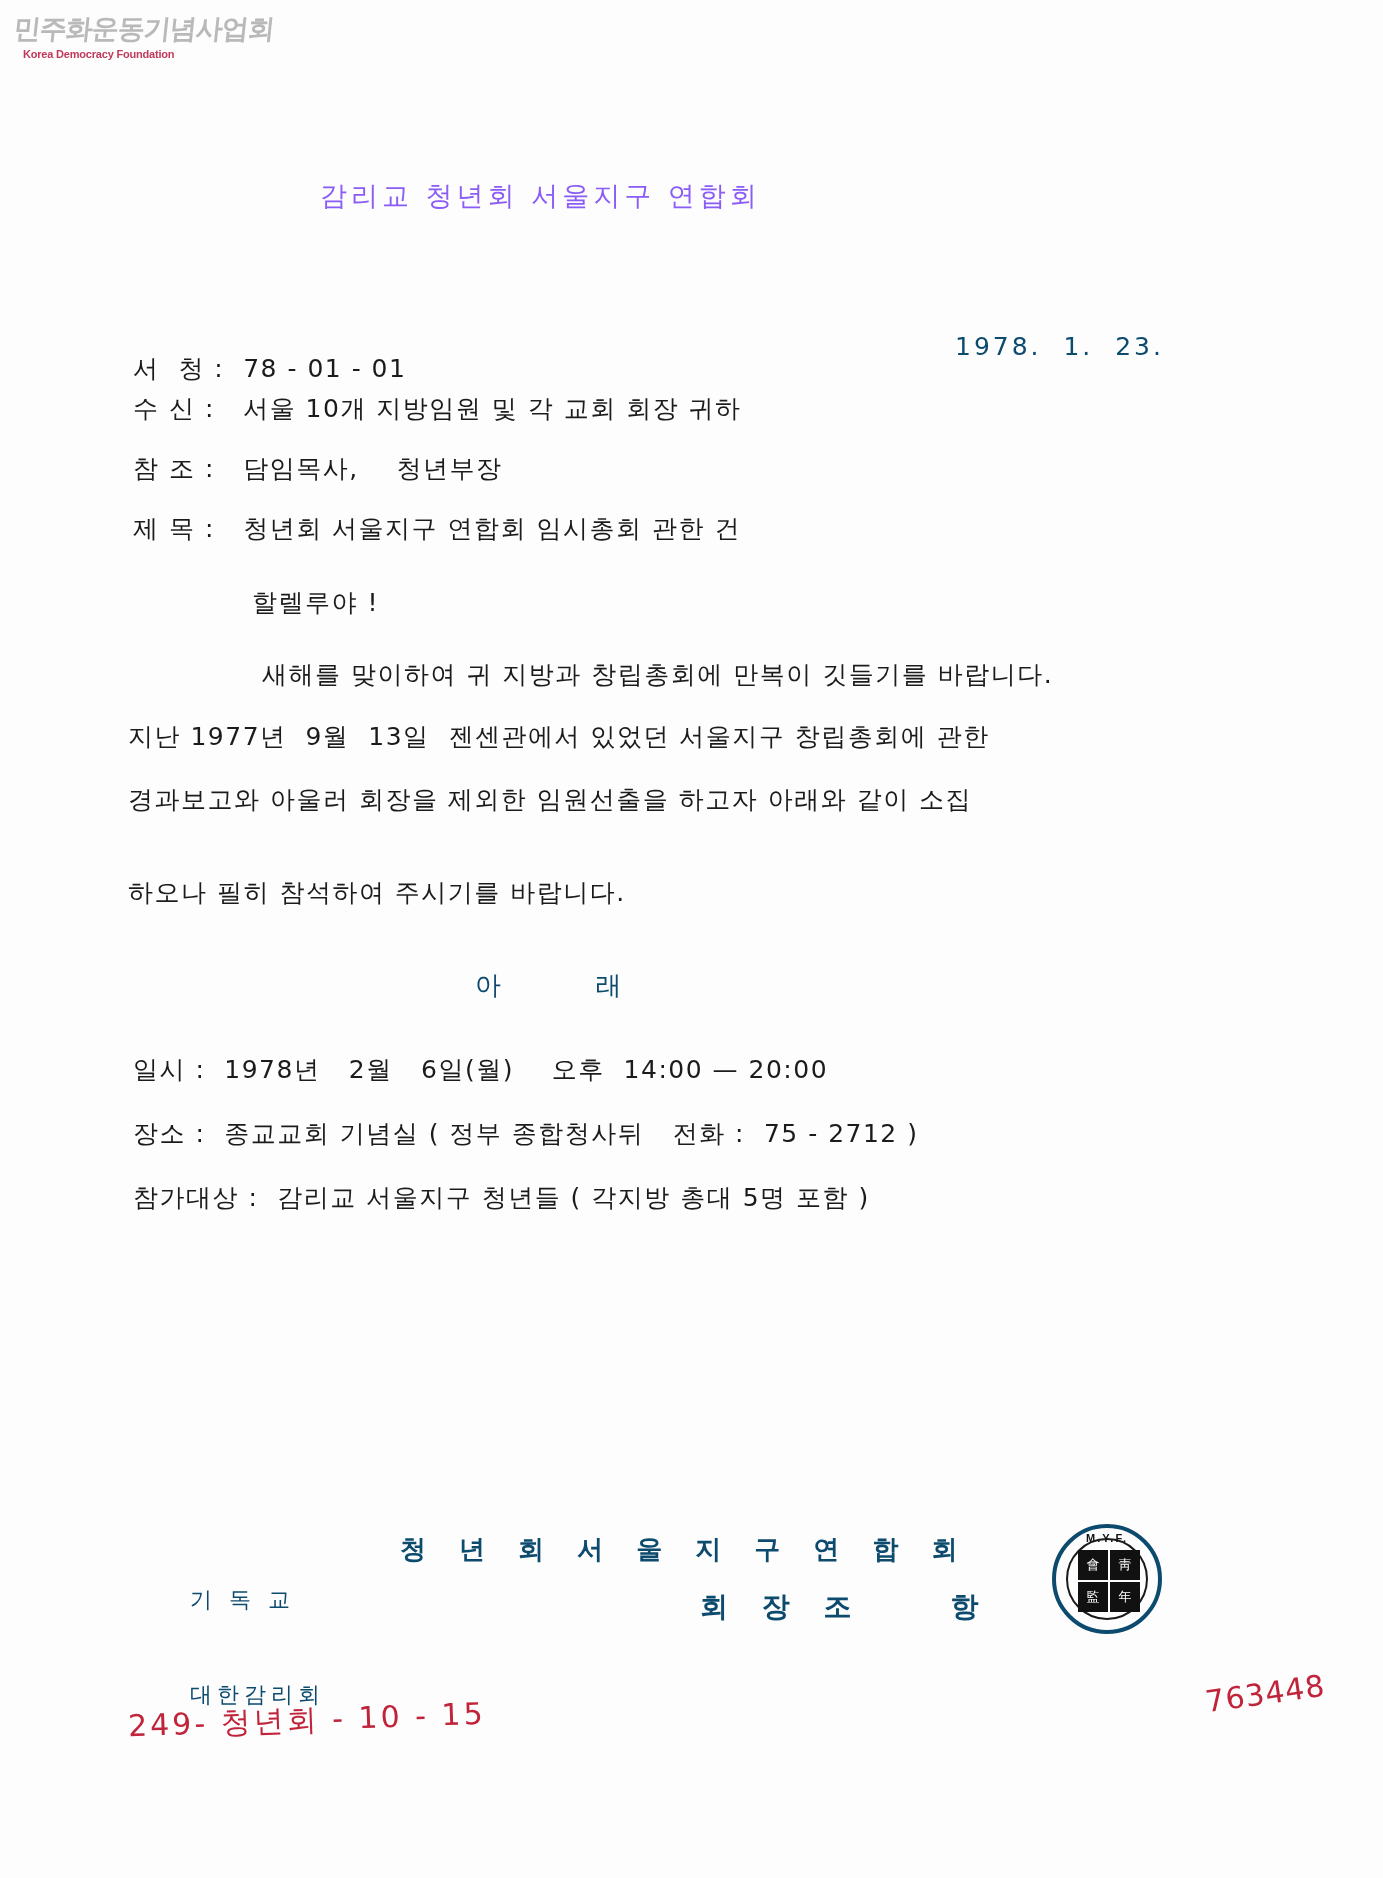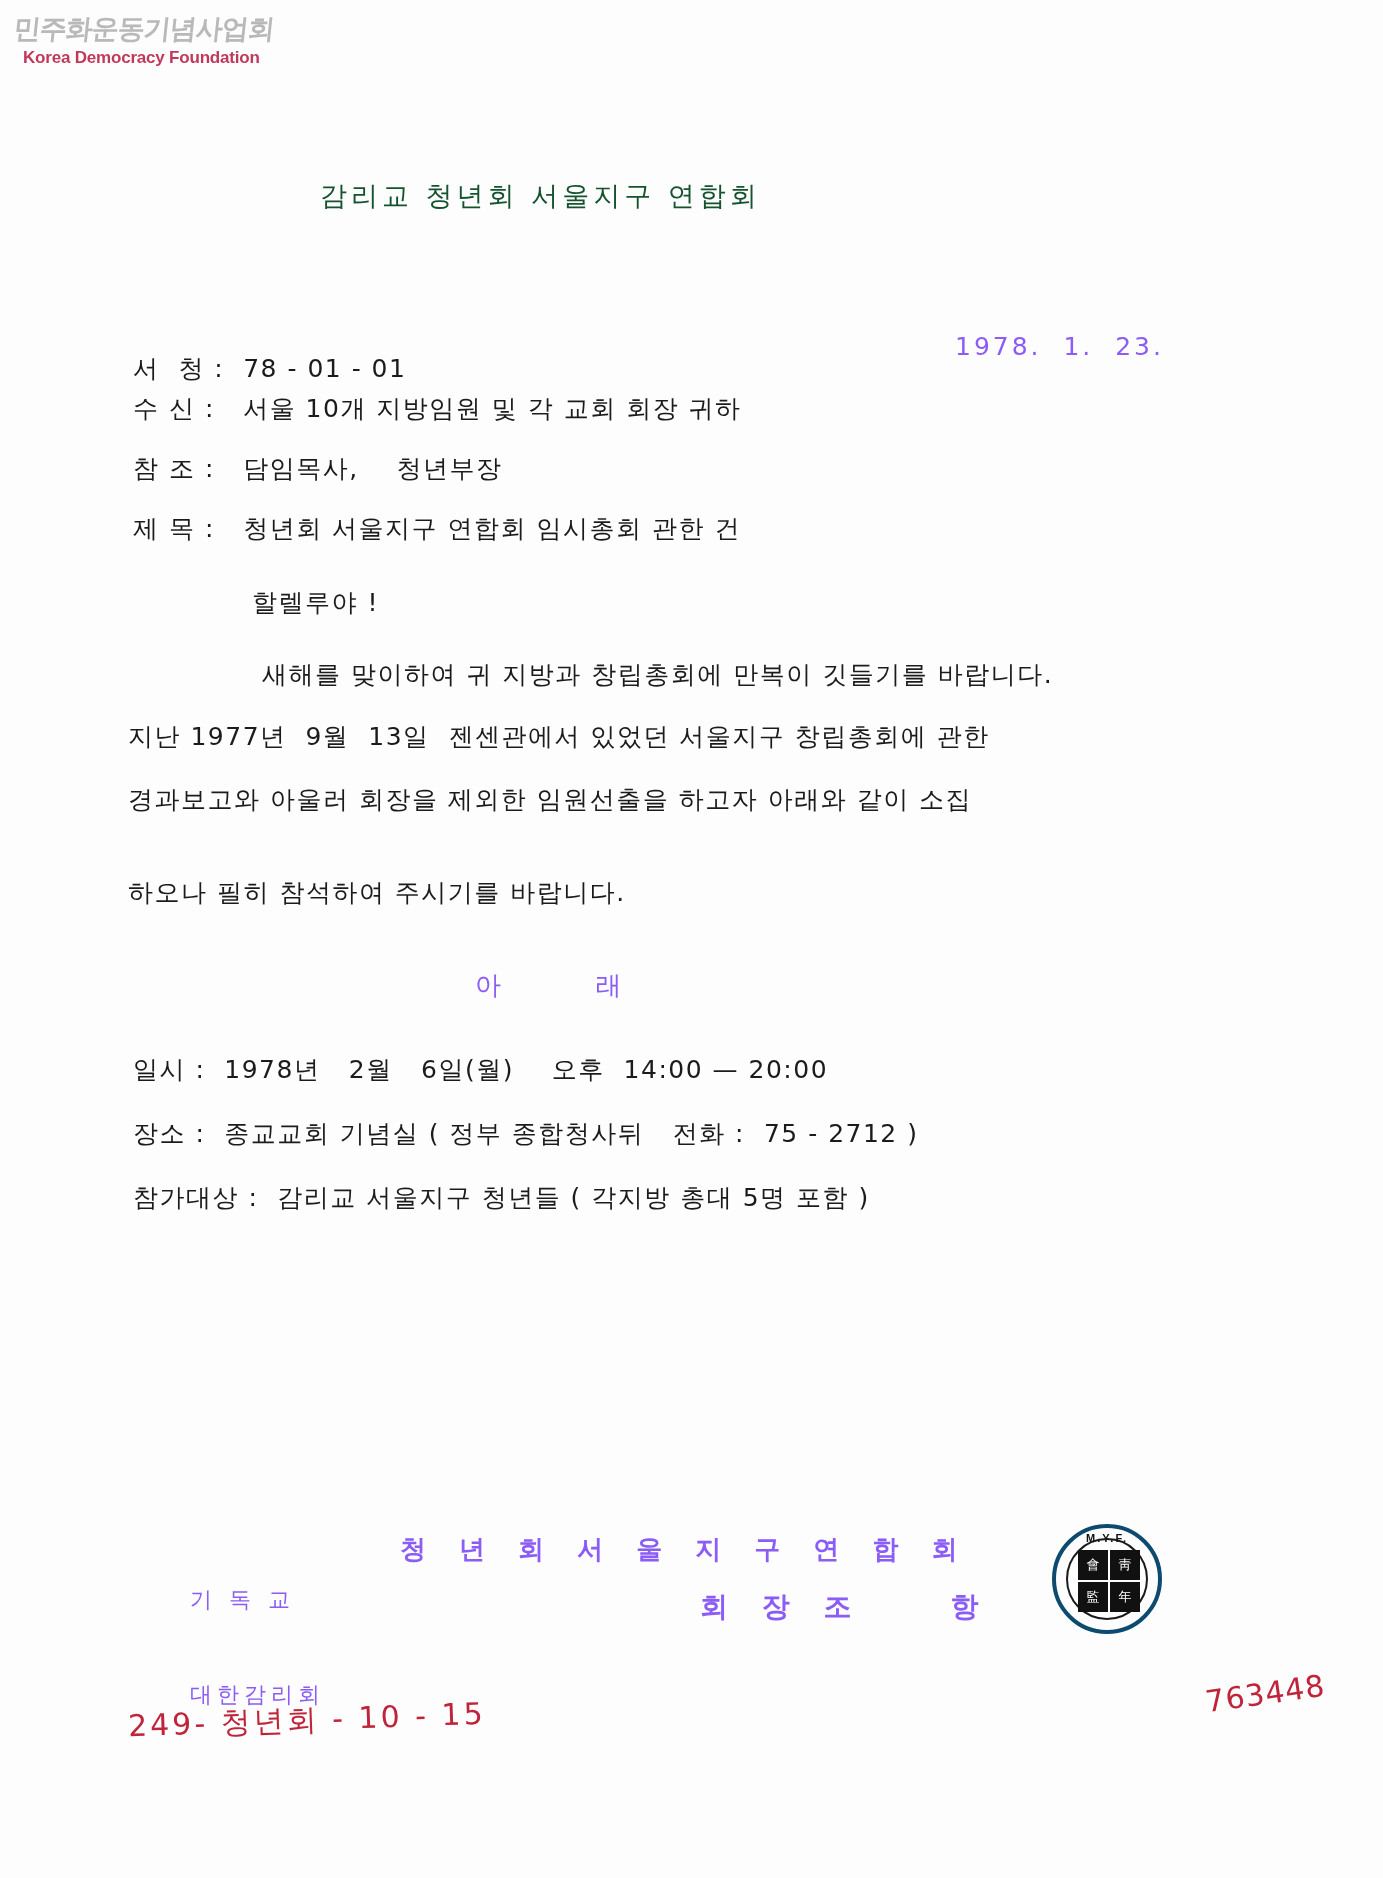--- a/index.html
+++ b/index.html
@@ -30,43 +30,43 @@
     font-size: 27px;
     font-weight: 700;
     color: #b9b9b9;
     letter-spacing: -1px;
     line-height: 1.1;
     transform: skewX(-6deg);
     white-space: nowrap;
   }
   .logo-en {
     font-family: "Liberation Sans", sans-serif;
-    font-size: 17px;
+    font-size: 11px;
     font-weight: 700;
     color: #c0395a;
     letter-spacing: -0.2px;
     margin-top: 4px;
     white-space: nowrap;
     padding-left: 9px;
   }
 
   
   .hand {
     font-family: "DejaVu Sans", sans-serif;
-    color: #8b5cf6;
+    color: #0c4a6e;
     white-space: pre;
   }
 
   .doc-title {
     position: absolute;
     left: 320px;
     top: 178px;
     font-size: 27px;
     letter-spacing: 4px;
-    color: #14532d;
+    color: #8b5cf6;
   }
 
   .line {
     position: absolute;
     font-size: 25px;
     letter-spacing: 1.5px;
     color: #1b1b1b;
   }
 
   .date-line {

